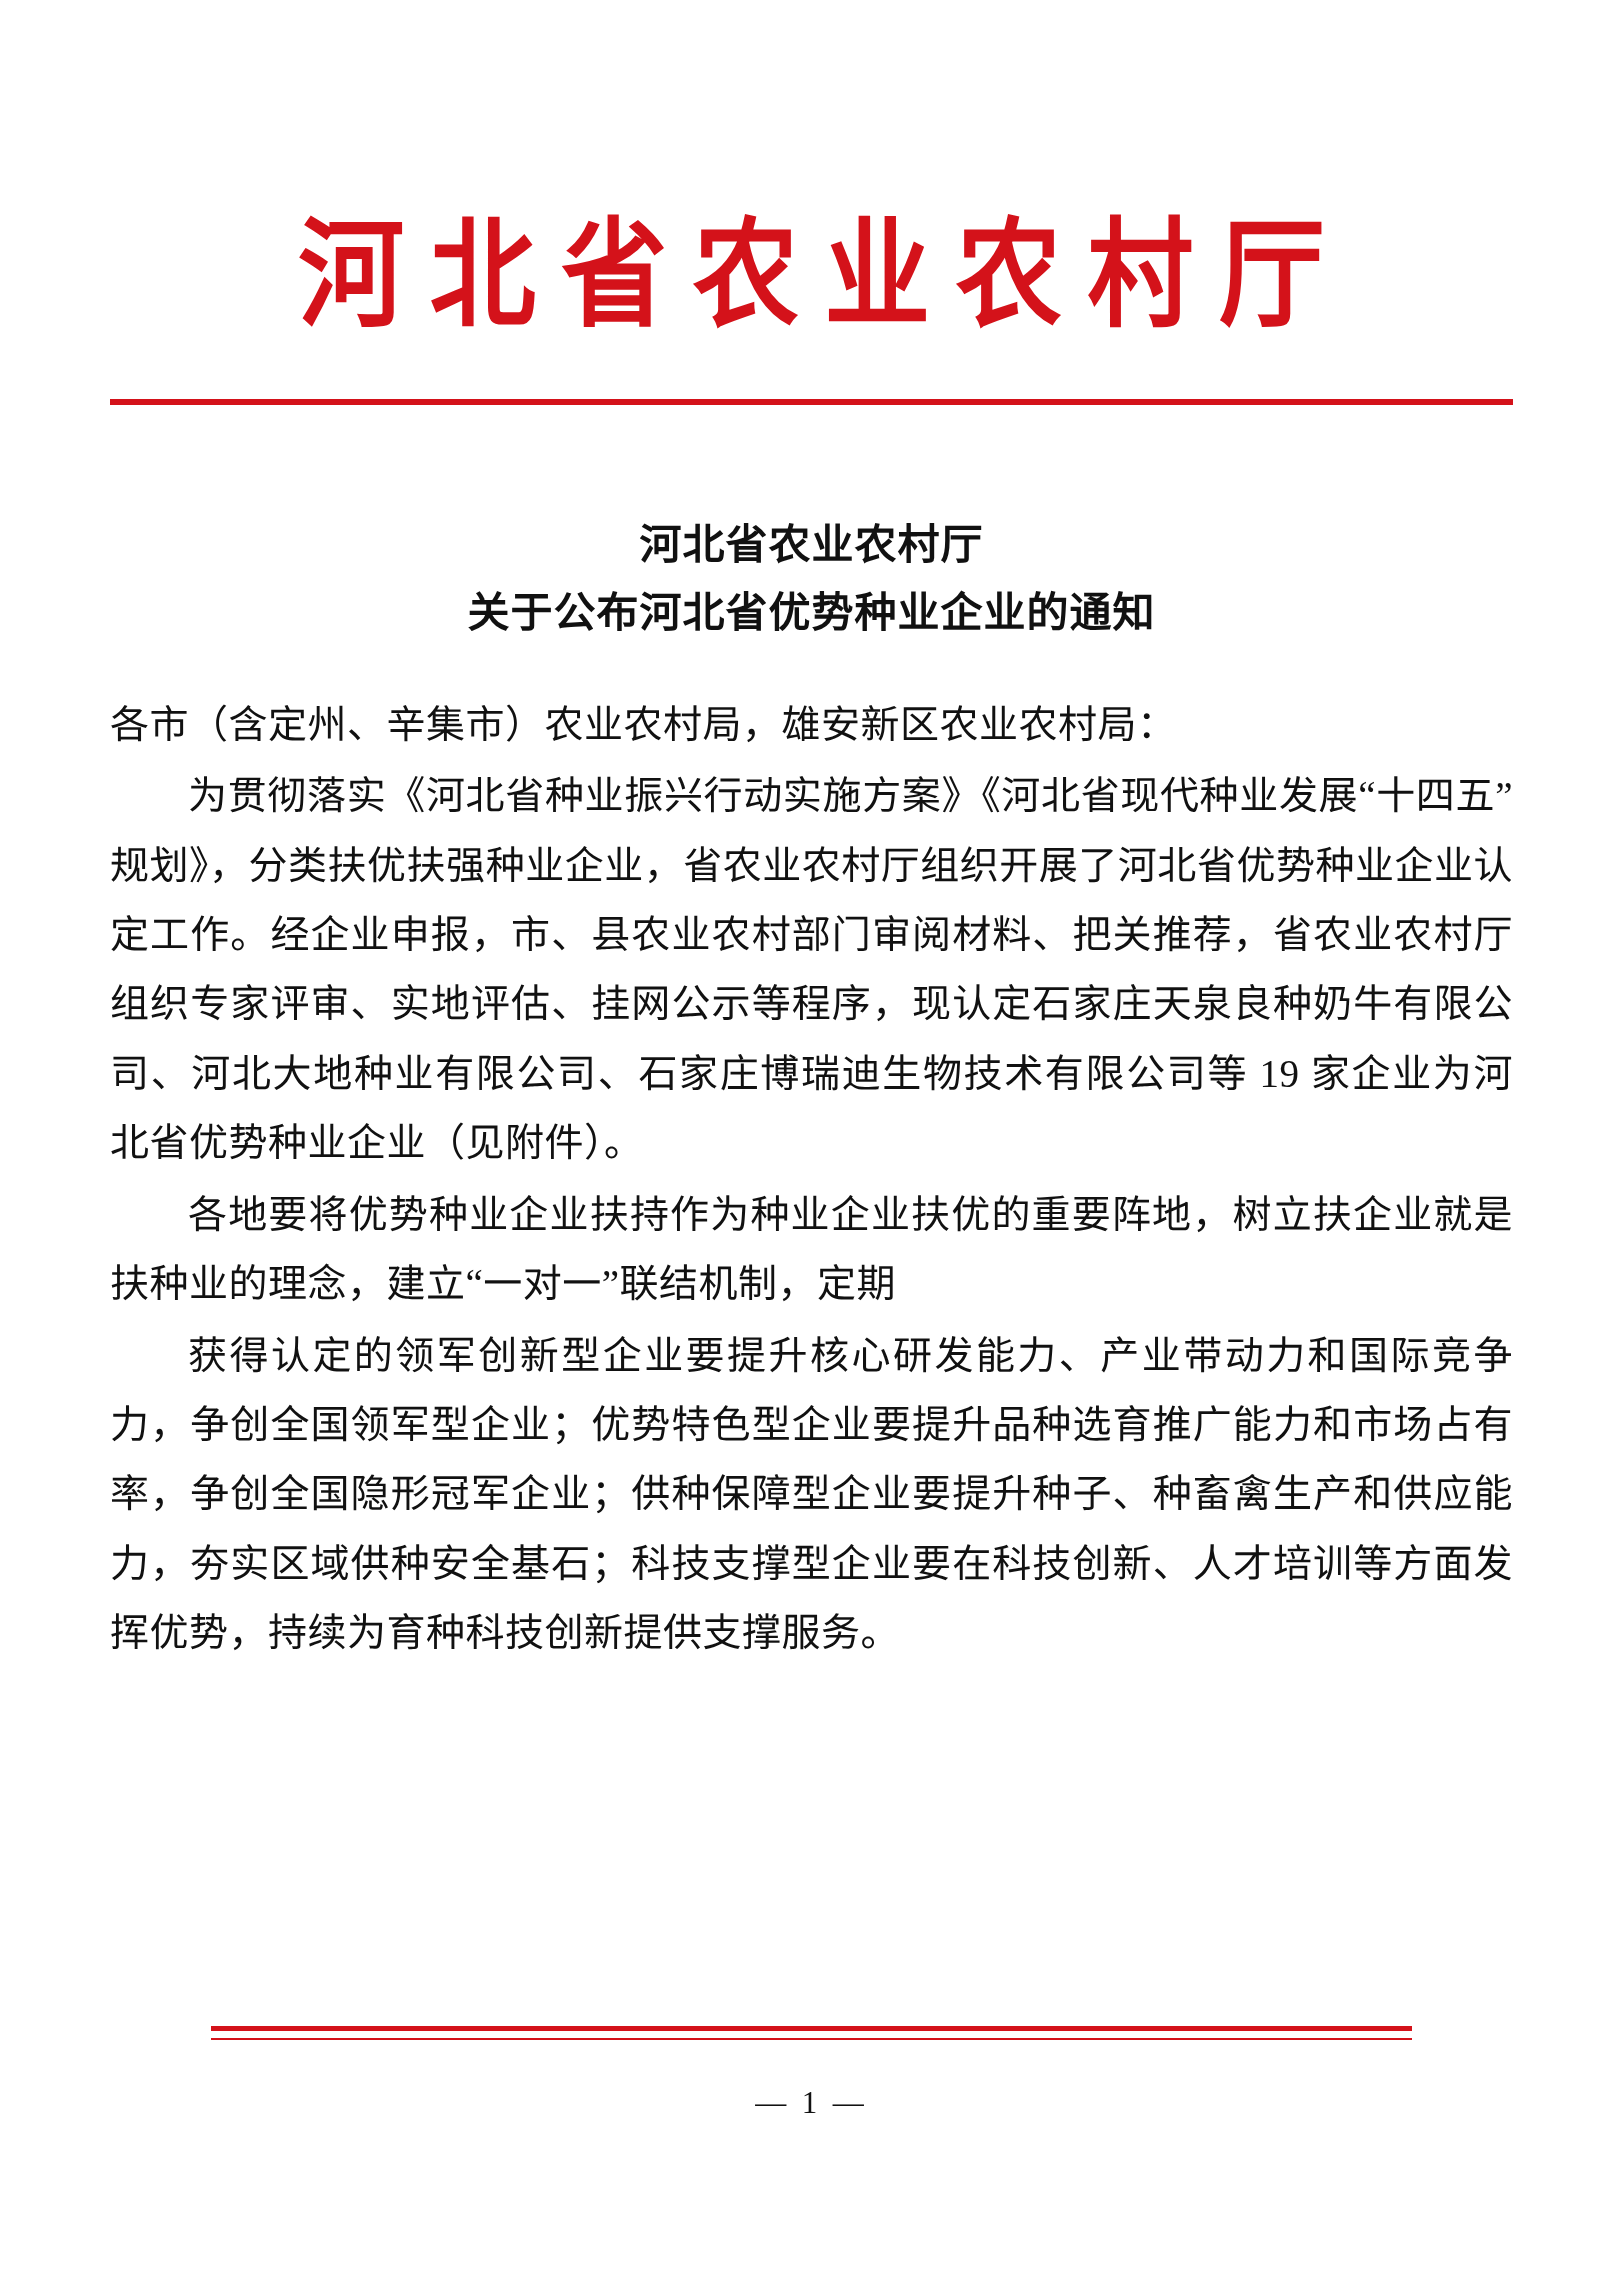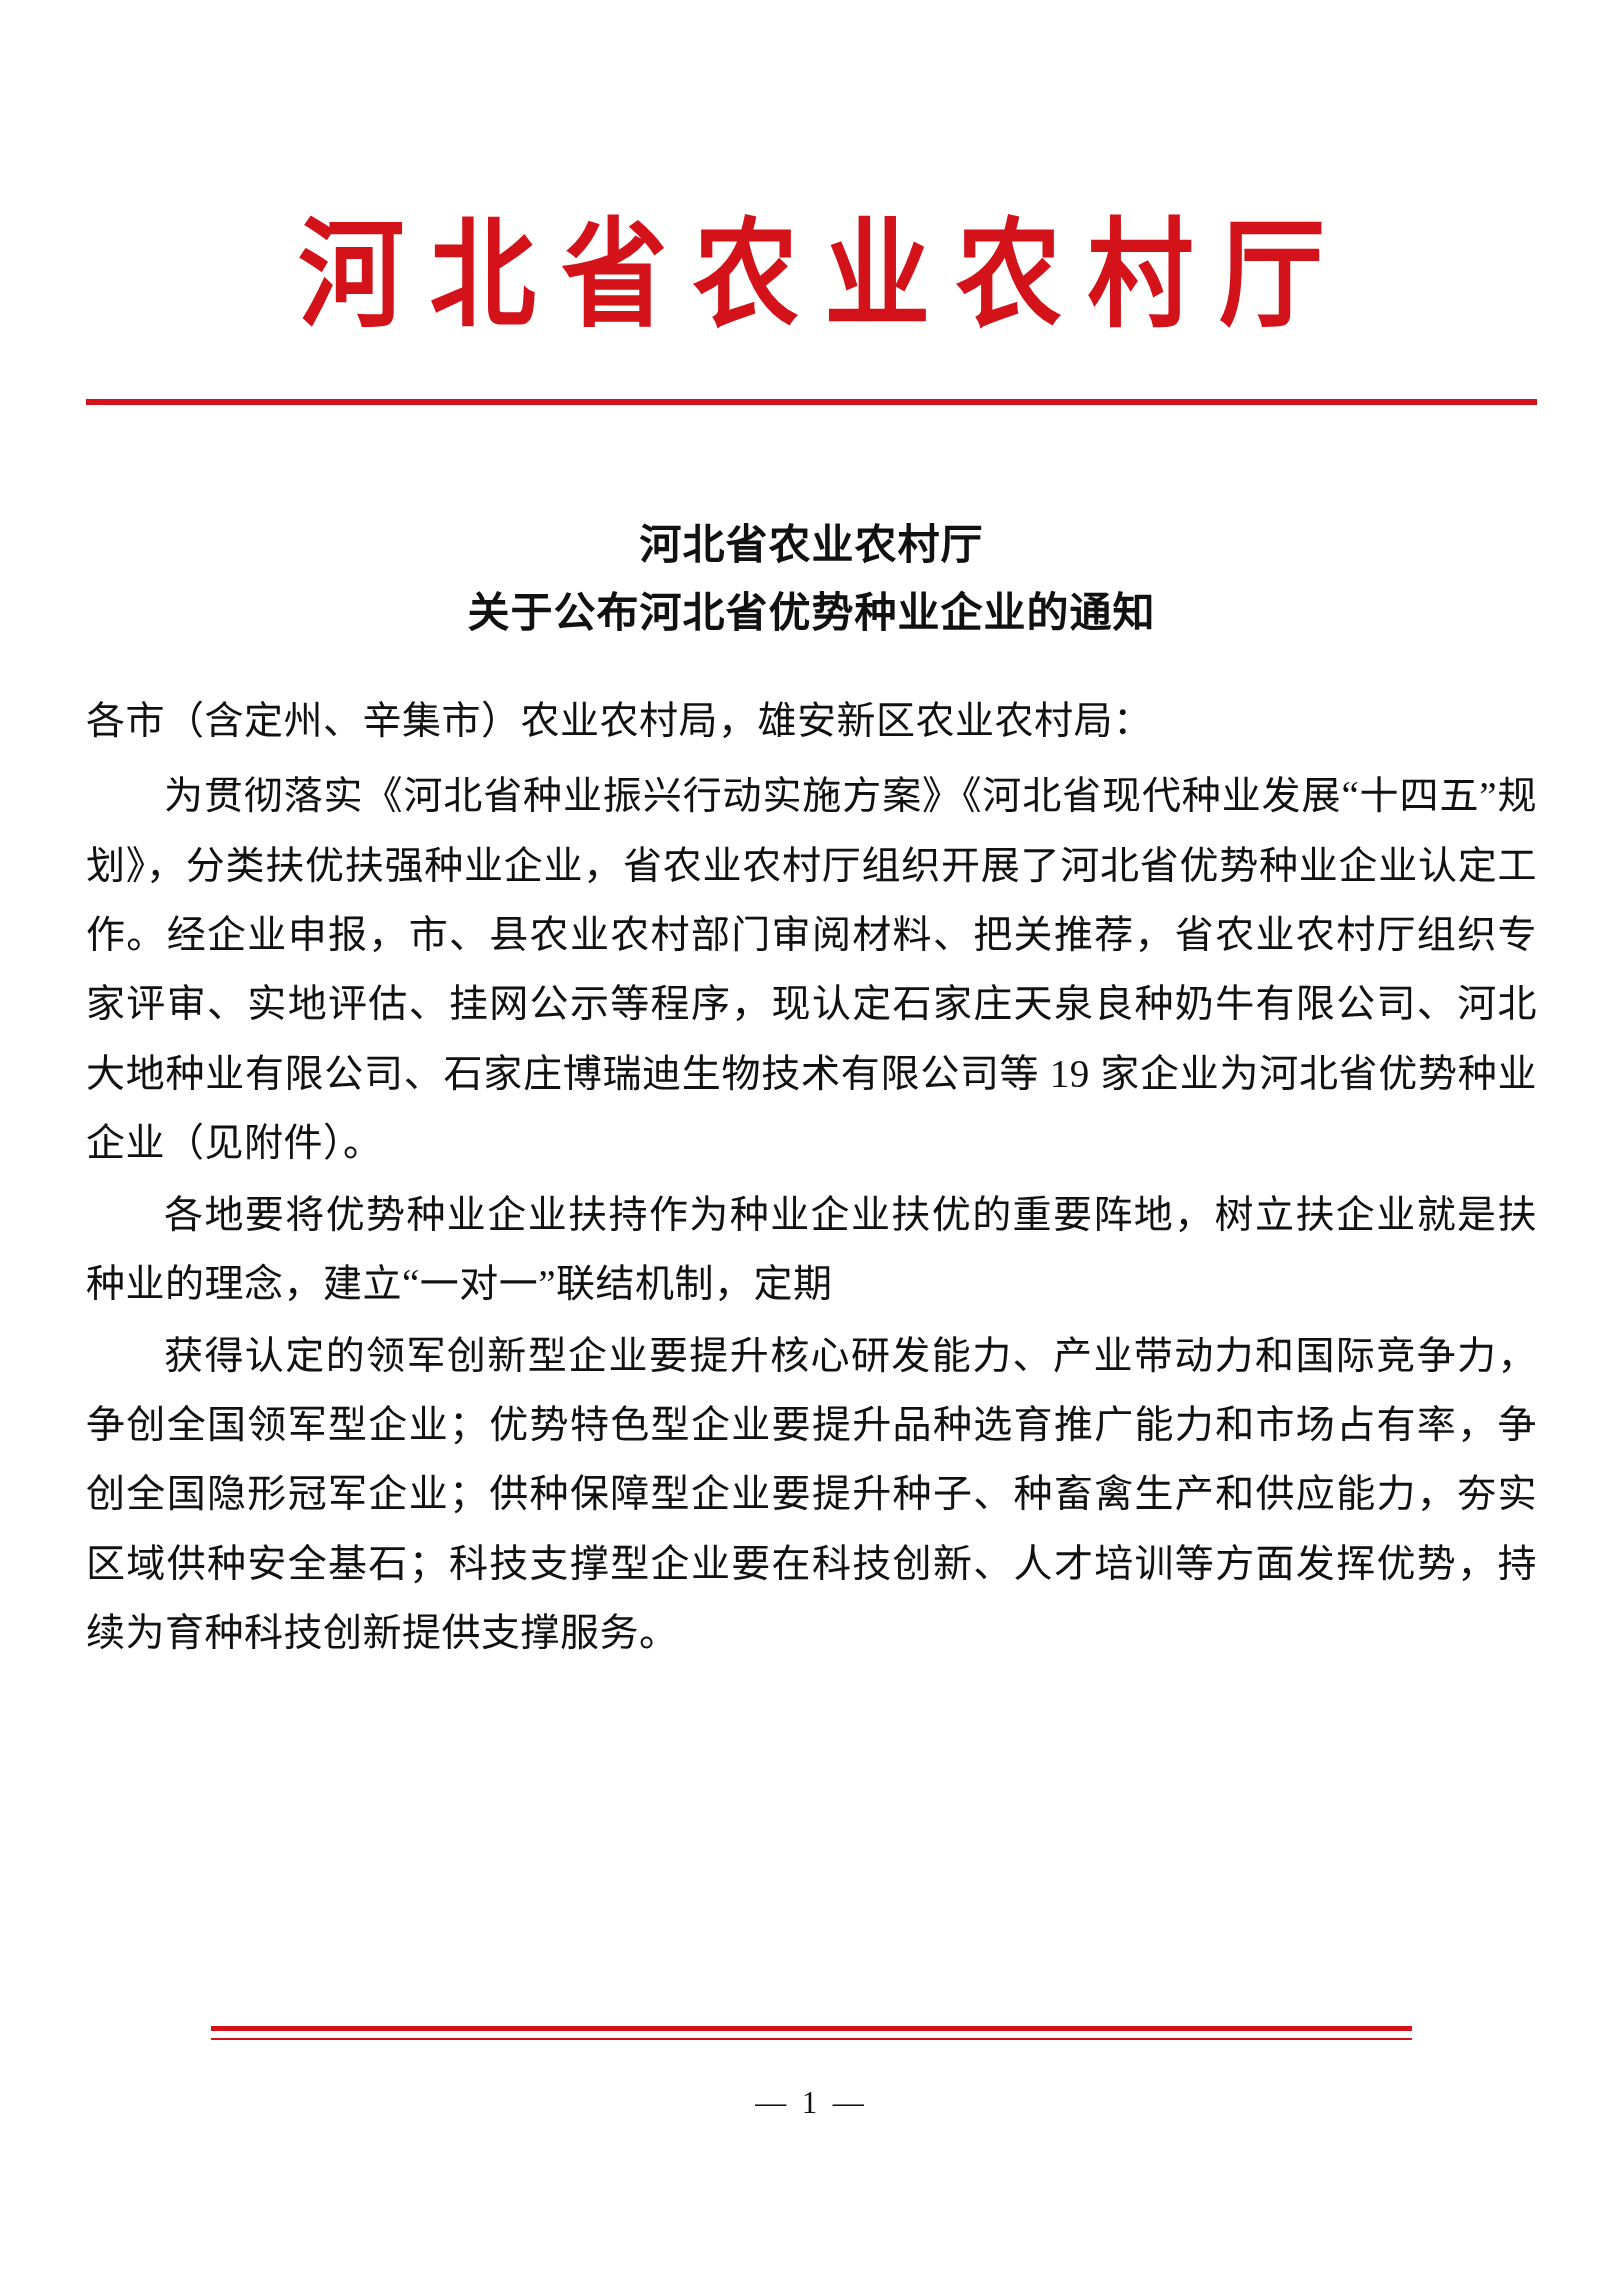--- a/index.html
+++ b/index.html
@@ -13,21 +13,21 @@
     font-family: "Liberation Serif", "DejaVu Serif", serif;
     color: #000000;
     position: relative;
     overflow: hidden;
   }
   .page {
     position: relative;
     width: 1623px;
     height: 2293px;
     box-sizing: border-box;
-    padding: 0 86px;
+    padding: 0 110px;
   }
 
   
   .letterhead {
     padding-top: 206px;
     text-align: center;
   }
   .letterhead-title {
     color: #d4121a;
     font-family: "DejaVu Serif", "Liberation Serif", serif;
@@ -73,21 +73,20 @@
     color: #111;
   }
   .body-text p {
     margin: 0 0 2px 0;
   }
   .p-indent {
     text-indent: 2em;
   }
   .p-flush {
     text-indent: 0;
-    font-family: Liberation Mono, monospace;
   }
 
   
   .footer-rules {
     position: absolute;
     left: 211px;
     right: 211px;
     bottom: 253px;
   }
   .footer-rule-thick {

